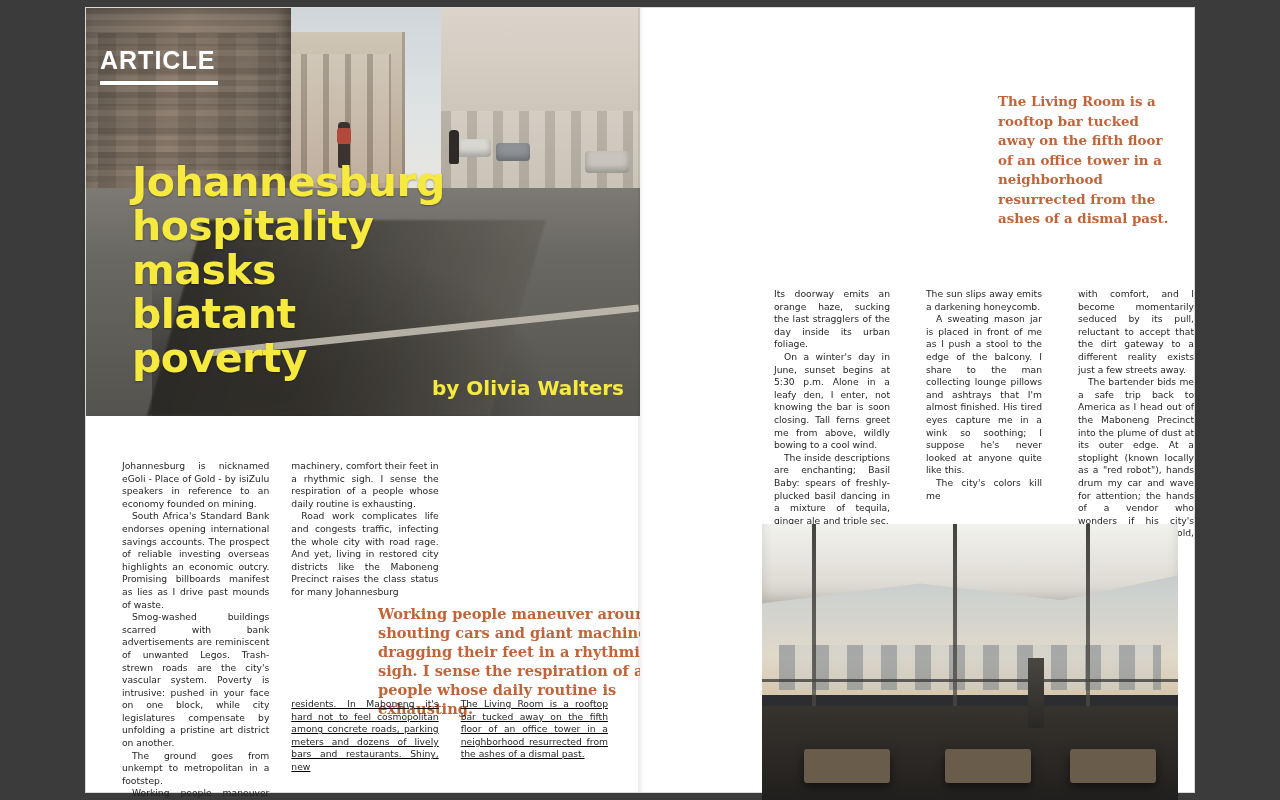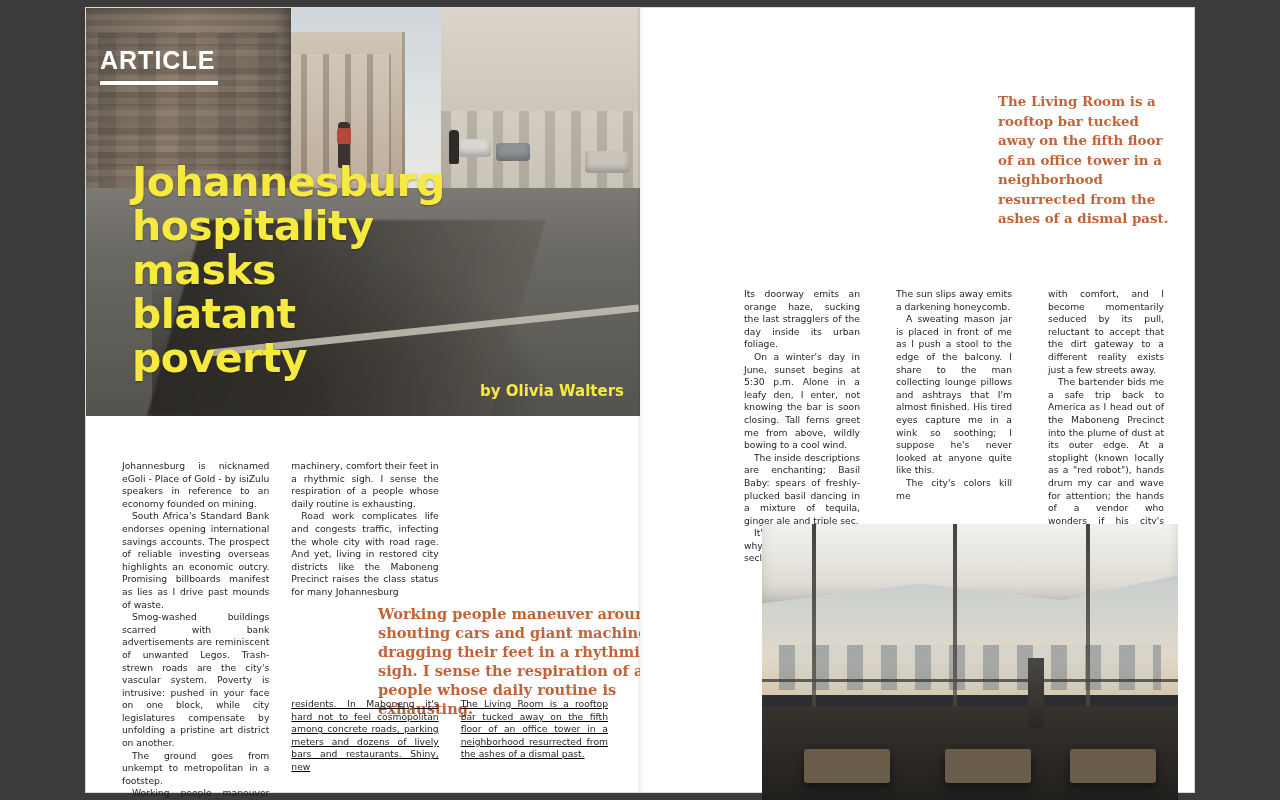--- a/index.html
+++ b/index.html
@@ -158,21 +158,21 @@
     letter-spacing: -0.5px;
     text-shadow: 0 1px 2px rgba(0,0,0,.35);
     margin-left: 32px;
   }
   .byline {
     position: absolute;
     right: 16px;
     bottom: 16px;
     color: #f7ea3f;
     font-weight: bold;
-    font-size: 15px;
+    font-size: 20px;
     font-family: "DejaVu Sans", sans-serif;
     padding-left: 19px;
   }
 
   
   .left-cols {
     position: absolute;
     left: 36px;
     top: 452px;
     width: 486px;
@@ -229,21 +229,21 @@
     width: 180px;
     color: #c0643a;
     font-family: "DejaVu Serif", serif;
     font-weight: bold;
     font-size: 13.4px;
     line-height: 19.5px;
   }
 
   .right-cols {
     position: absolute;
-    left: 104px;
+    left: 134px;
     top: 280px;
     width: 420px;
     display: flex;
     gap: 36px;
   }
   .right-cols .col { width: 126px; }
 
   .photo2 {
     position: absolute;
     left: 122px;

